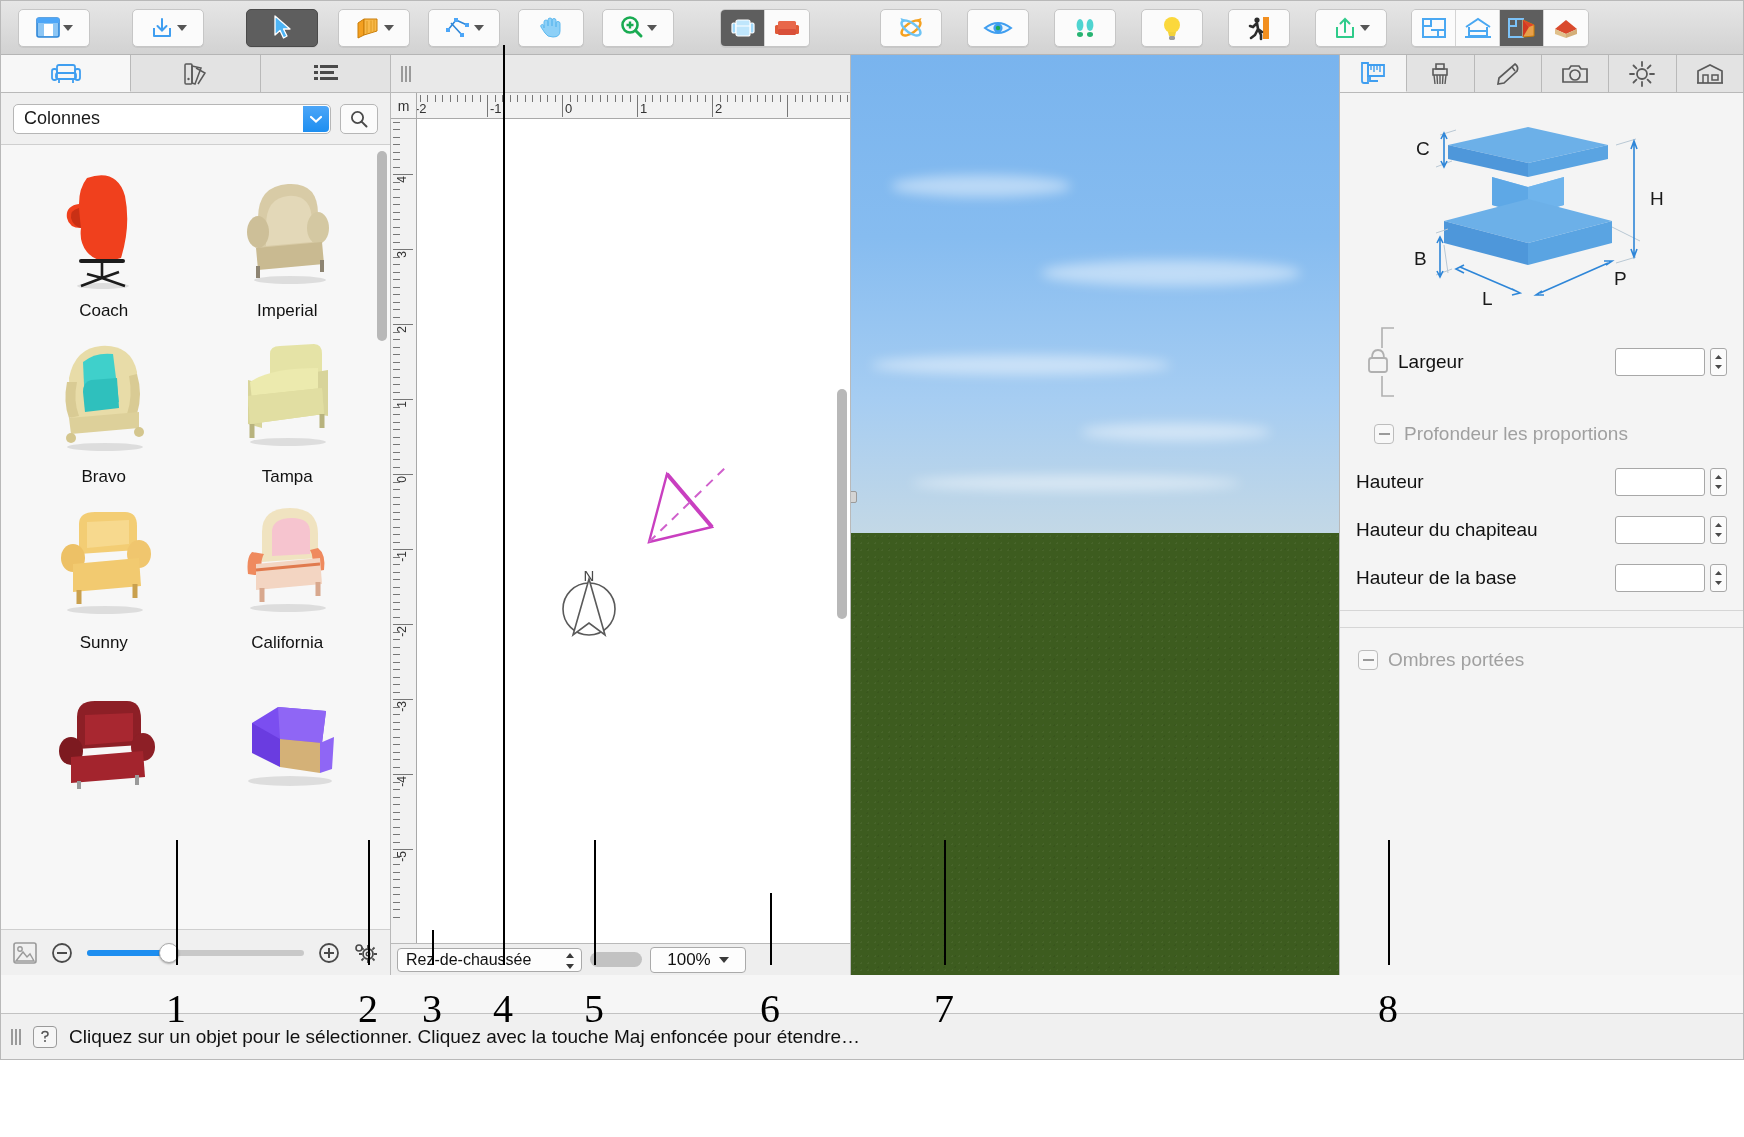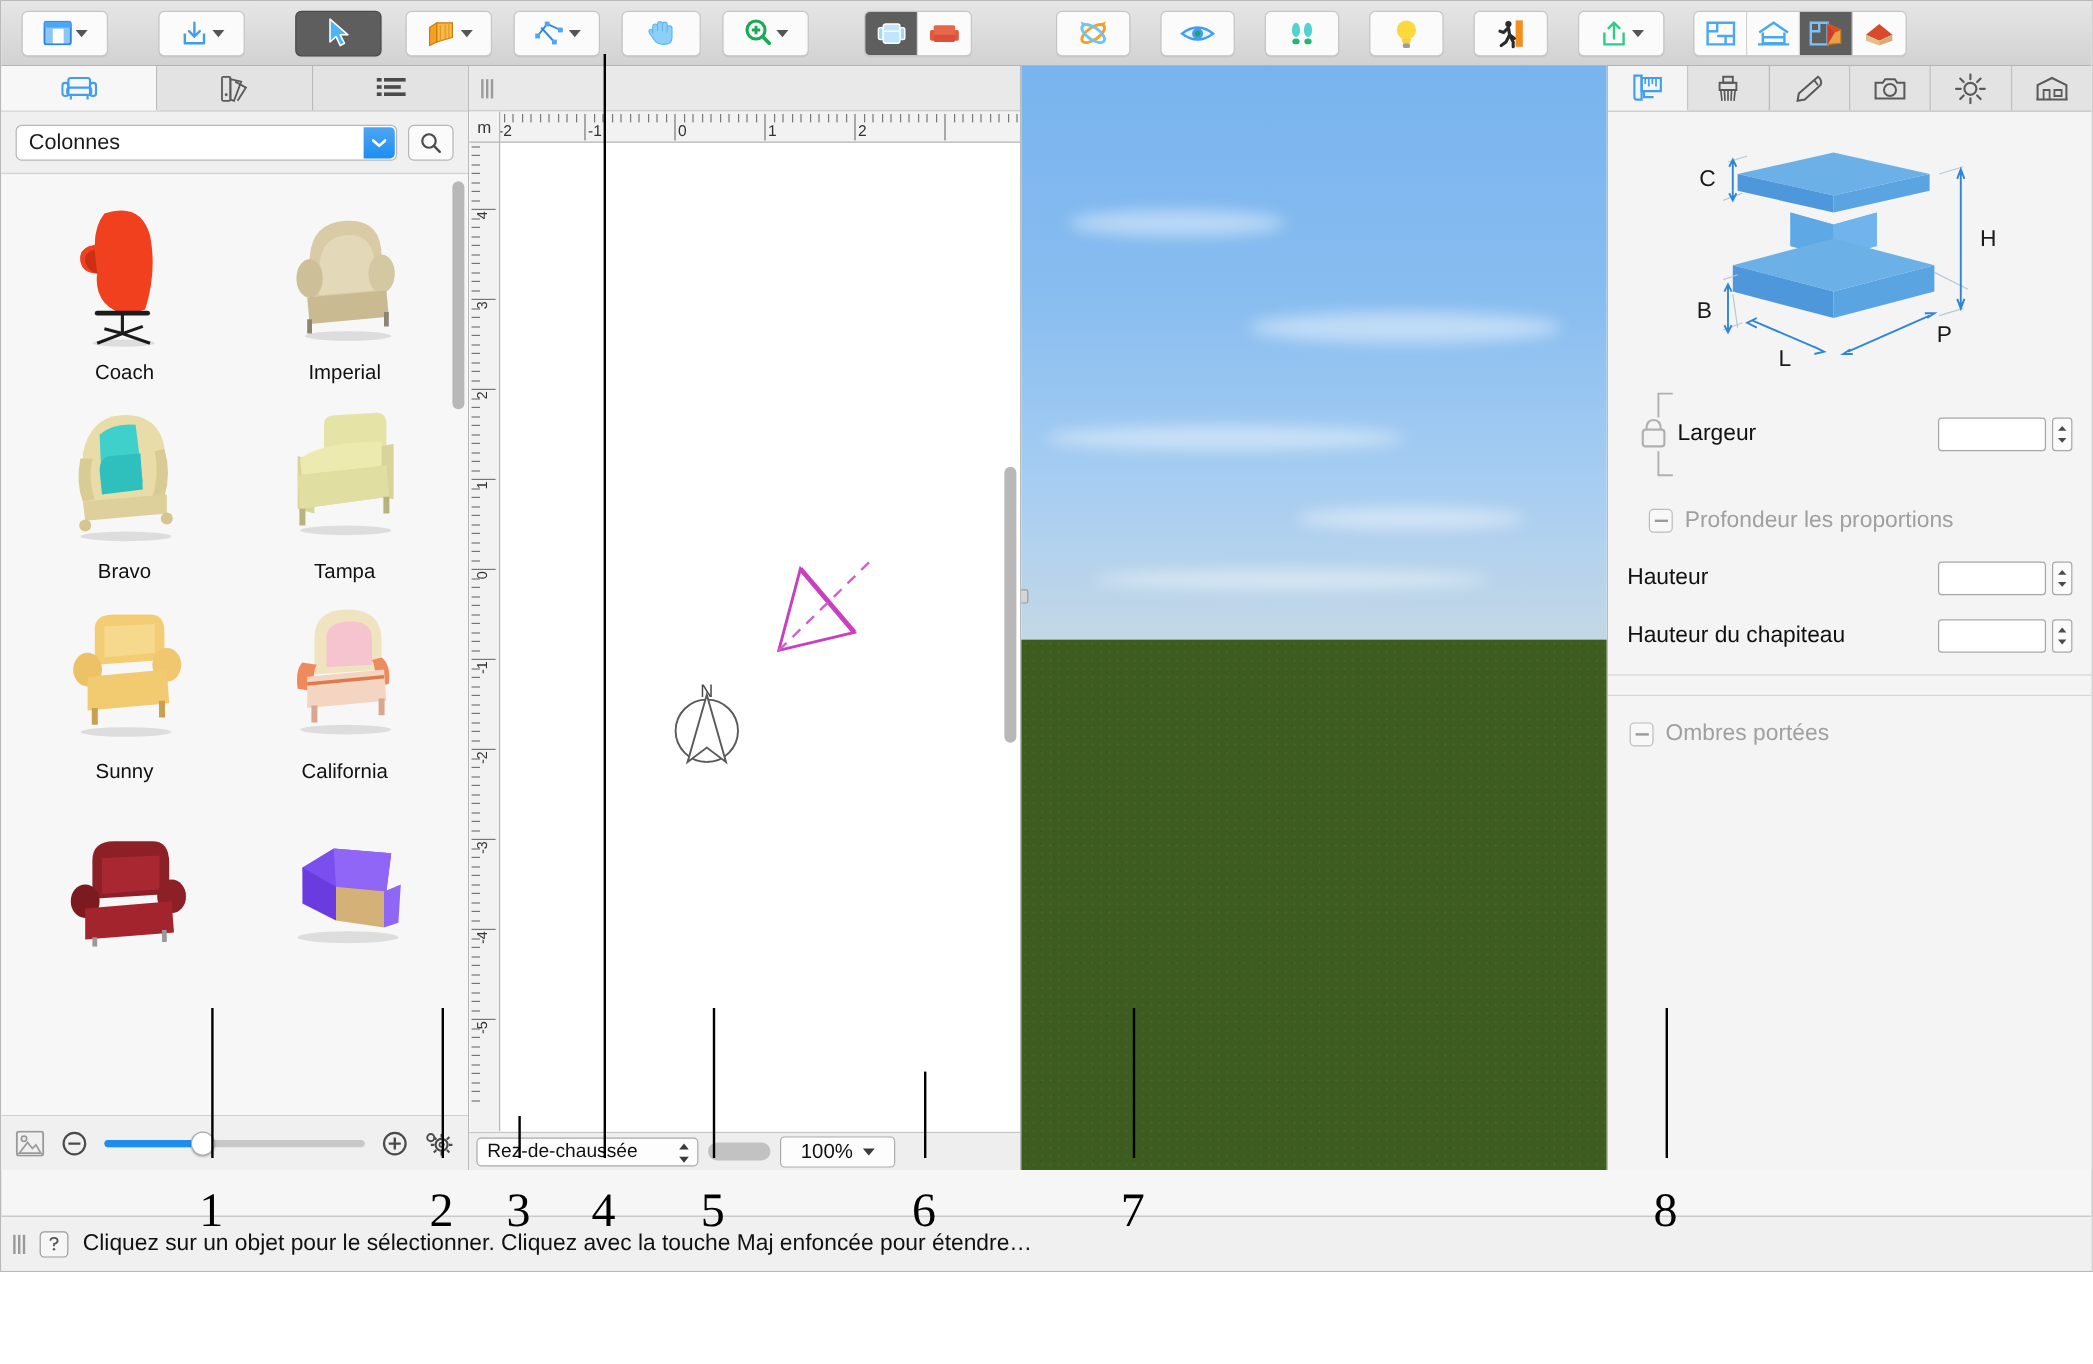--- a/index.html
+++ b/index.html
@@ -1106,20 +1106,30 @@
           <div class="frow">
             <span class="flabel">Hauteur du chapiteau</span>
             <input class="ftext" value="" style="">
             <span class="fstep">
               <svg width="9" height="16" viewBox="0 0 9 16">
                   <path d="M4.5 1 L8 5 L1 5 Z" fill="#4a4a4a"></path>
                   <path d="M4.5 15 L8 11 L1 11 Z" fill="#4a4a4a"></path>
                 </svg>
             </span>
           </div>
+          <div class="frow">
+            <span class="flabel">Hauteur de la base</span>
+            <input class="ftext" value="" style="">
+            <span class="fstep">
+              <svg width="9" height="16" viewBox="0 0 9 16">
+                  <path d="M4.5 1 L8 5 L1 5 Z" fill="#4a4a4a"></path>
+                  <path d="M4.5 15 L8 11 L1 11 Z" fill="#4a4a4a"></path>
+                </svg>
+            </span>
+          </div>
         </div>
 
         <div class="sep"></div>
 
 
         <div class="sep"></div>
 
         <div class="checkrow">
           <span class="cbox">
               <span class="dash"></span>

